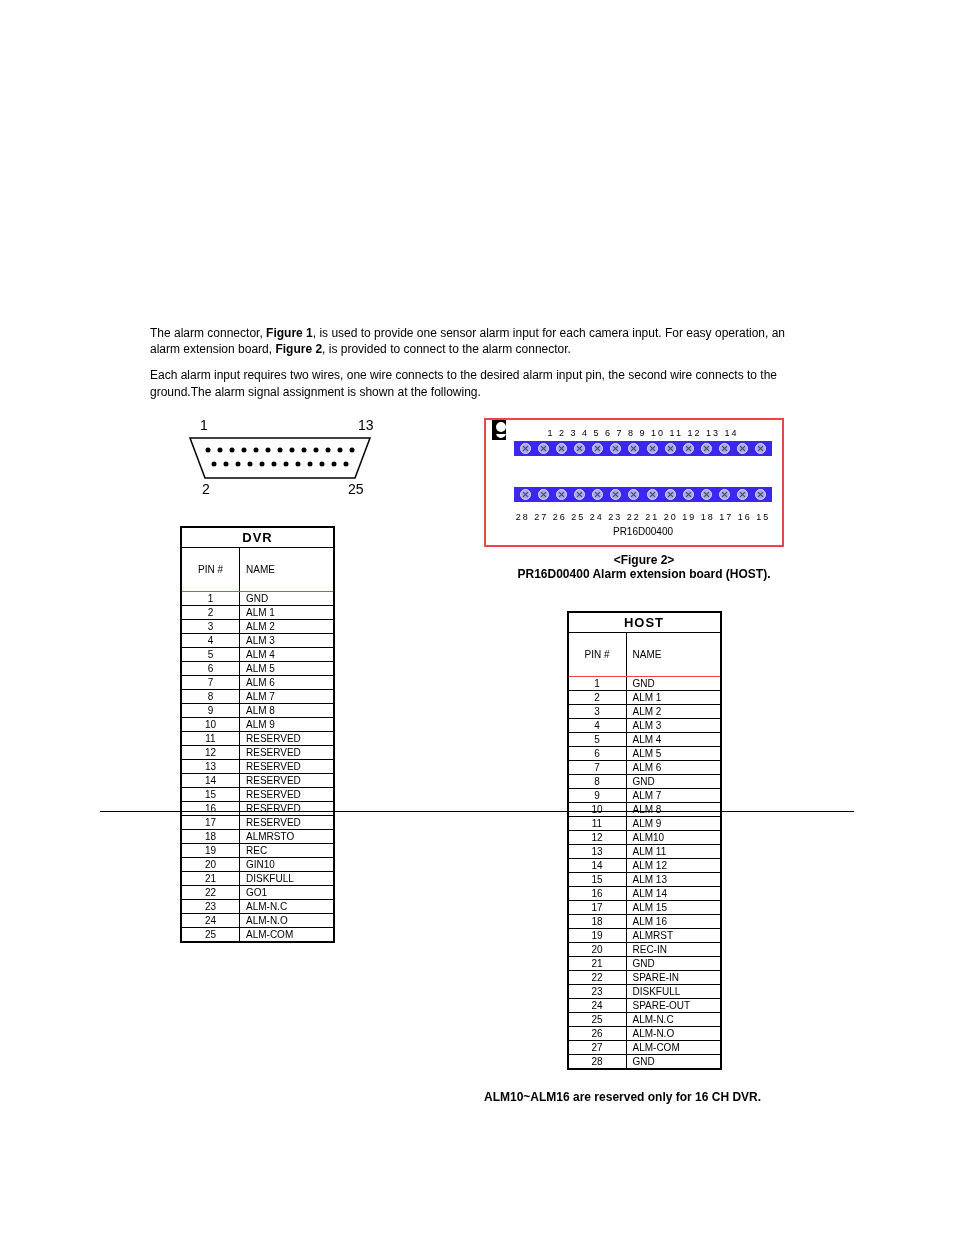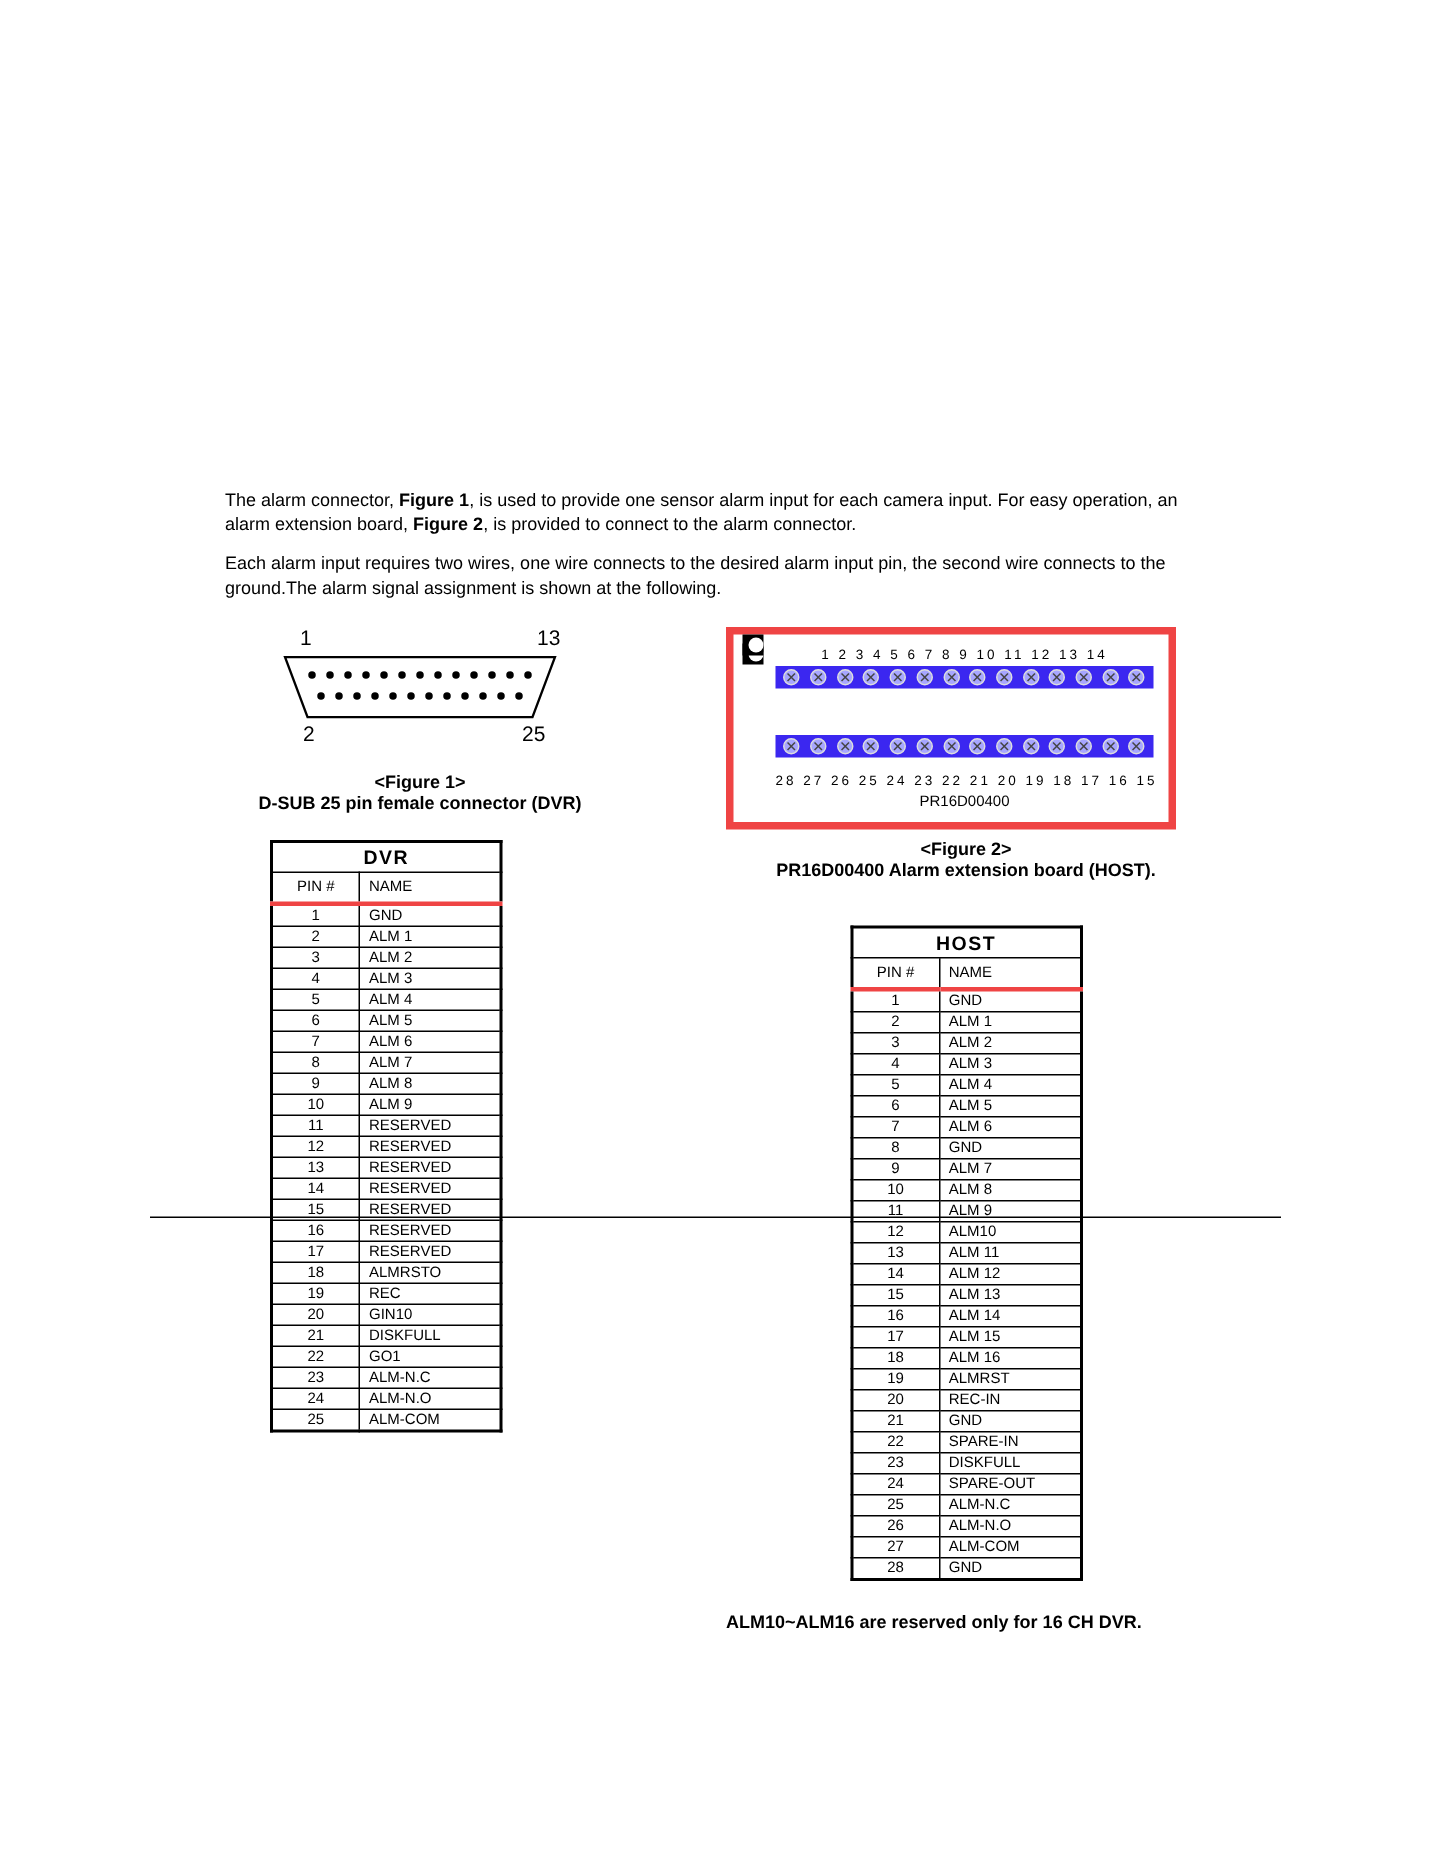--- a/index.html
+++ b/index.html
@@ -35,21 +35,21 @@
   .caption {
     text-align: center;
     font-size: 12px;
     margin-top: 6px;
   }
   .caption b { font-weight: bold; }
   
   .fig1 svg { display: block; margin: 0 auto; }
   
   .fig2 {
-    border: 5px solid #ef4444;
+    border: 2px solid #ef4444;
     width: 300px;
     padding: 8px 10px;
     box-sizing: border-box;
     position: relative;
   }
   .fig2 .nums {
     font-size: 9px;
     text-align: center;
     letter-spacing: 2px;
     white-space: nowrap;
@@ -113,22 +113,22 @@
     text-align: center;
   }
   .pin-table td {
     border-bottom: 0.5px solid #000;
     padding: 1px 6px;
     font-size: 10px;
     white-space: nowrap;
   }
   .pin-table tr.hdr td {
     font-size: 10px;
-    border-bottom: 3px solid #ef4444;
-    padding: 4px 6px;
+    border-bottom: 1px solid #ef4444;
+    padding: 16px 6px;
     margin-left: 32px;
   }
   .pin-table td:first-child {
     width: 45px;
     text-align: center;
     border-right: 0.5px solid #000;
   }
   .note {
     font-size: 12px;
     font-weight: bold;
@@ -187,24 +187,20 @@
               <circle cx="128" cy="46" r="2.5"></circle>
               <circle cx="140" cy="46" r="2.5"></circle>
               <circle cx="152" cy="46" r="2.5"></circle>
               <circle cx="164" cy="46" r="2.5"></circle>
               <circle cx="176" cy="46" r="2.5"></circle>
           </g>
           <text x="32" y="76" font-size="14">2</text>
           <text x="178" y="76" font-size="14">25</text>
         </svg>
       </div>
-      <div class="caption">
-        <b>&lt;Figure 1&gt;</b><br>
-        <b><span>D-SUB 25 pin female connector (DVR)</span></b>
-      </div>
 
       <table class="pin-table" style="margin-left:30px;">
         <tbody>
             <tr>
               <th colspan="2">DVR</th>
             </tr>
         <tr class="hdr">
           <td>PIN #</td>
           <td>NAME</td>
         </tr>

